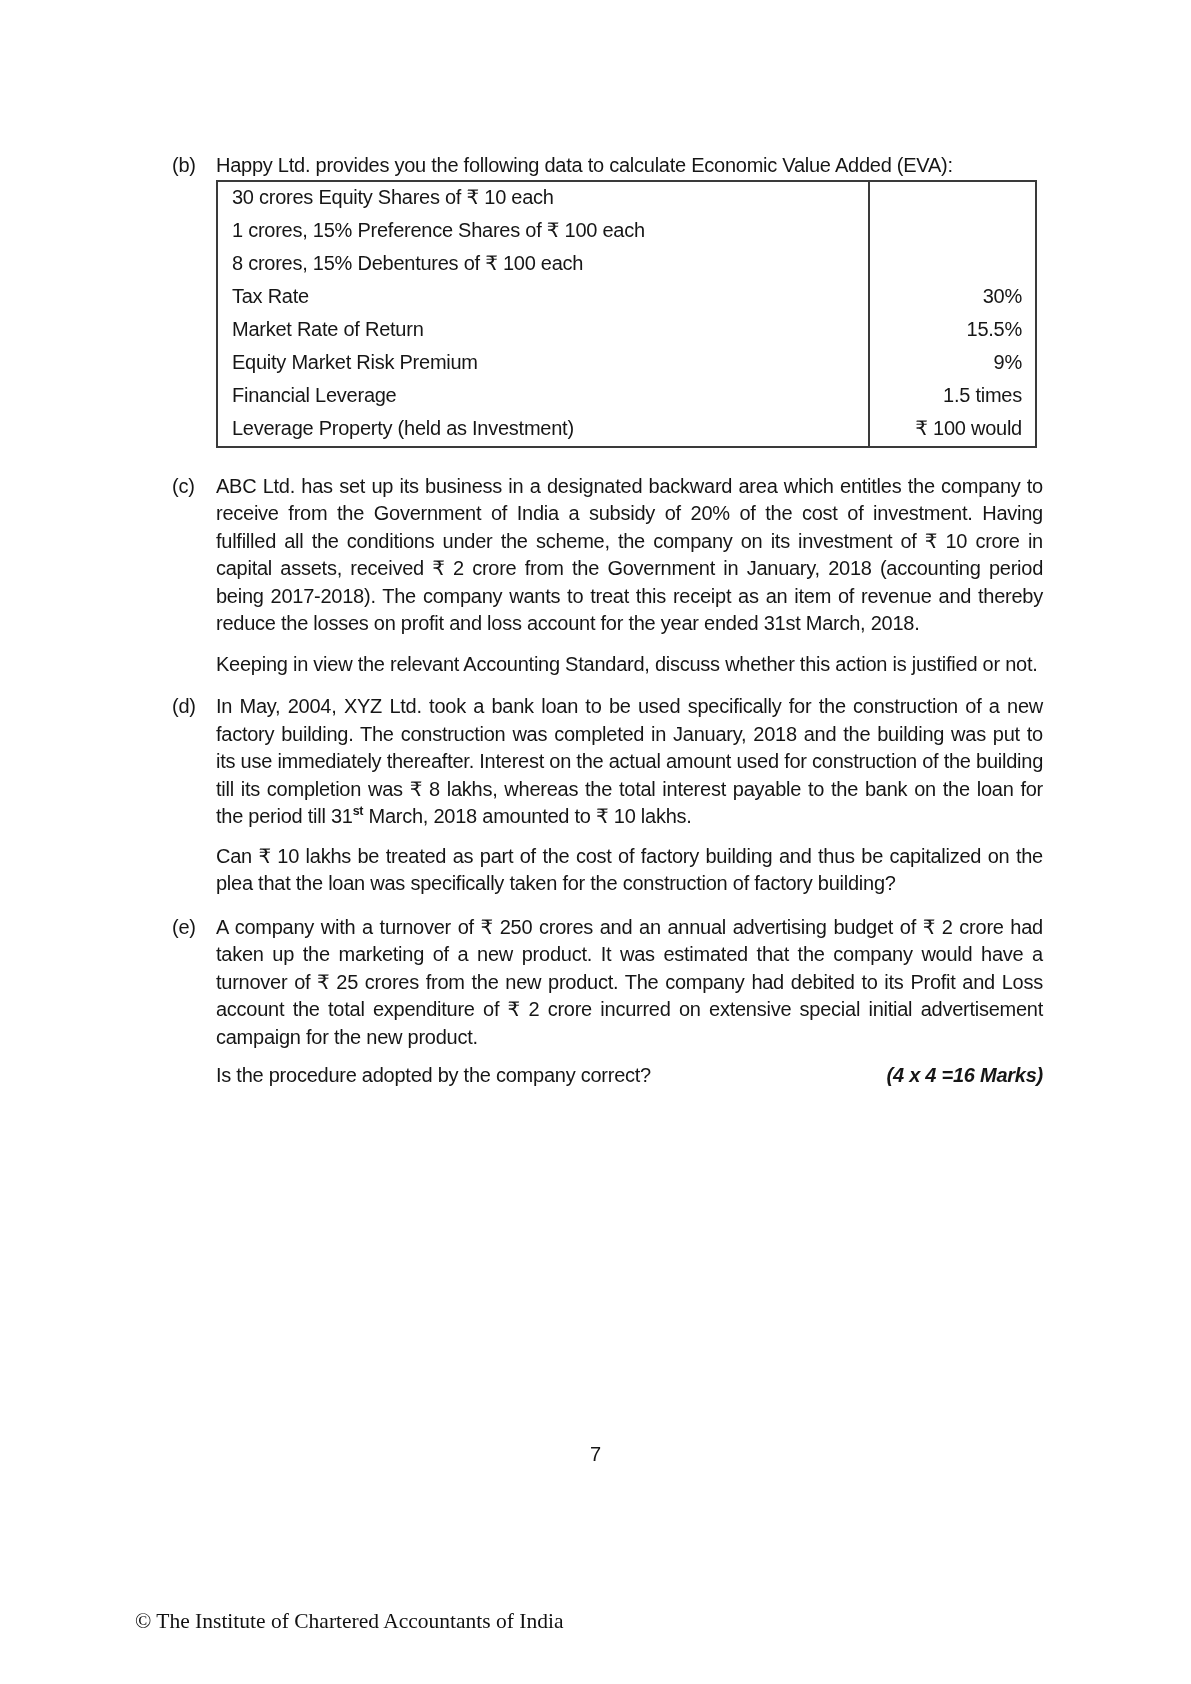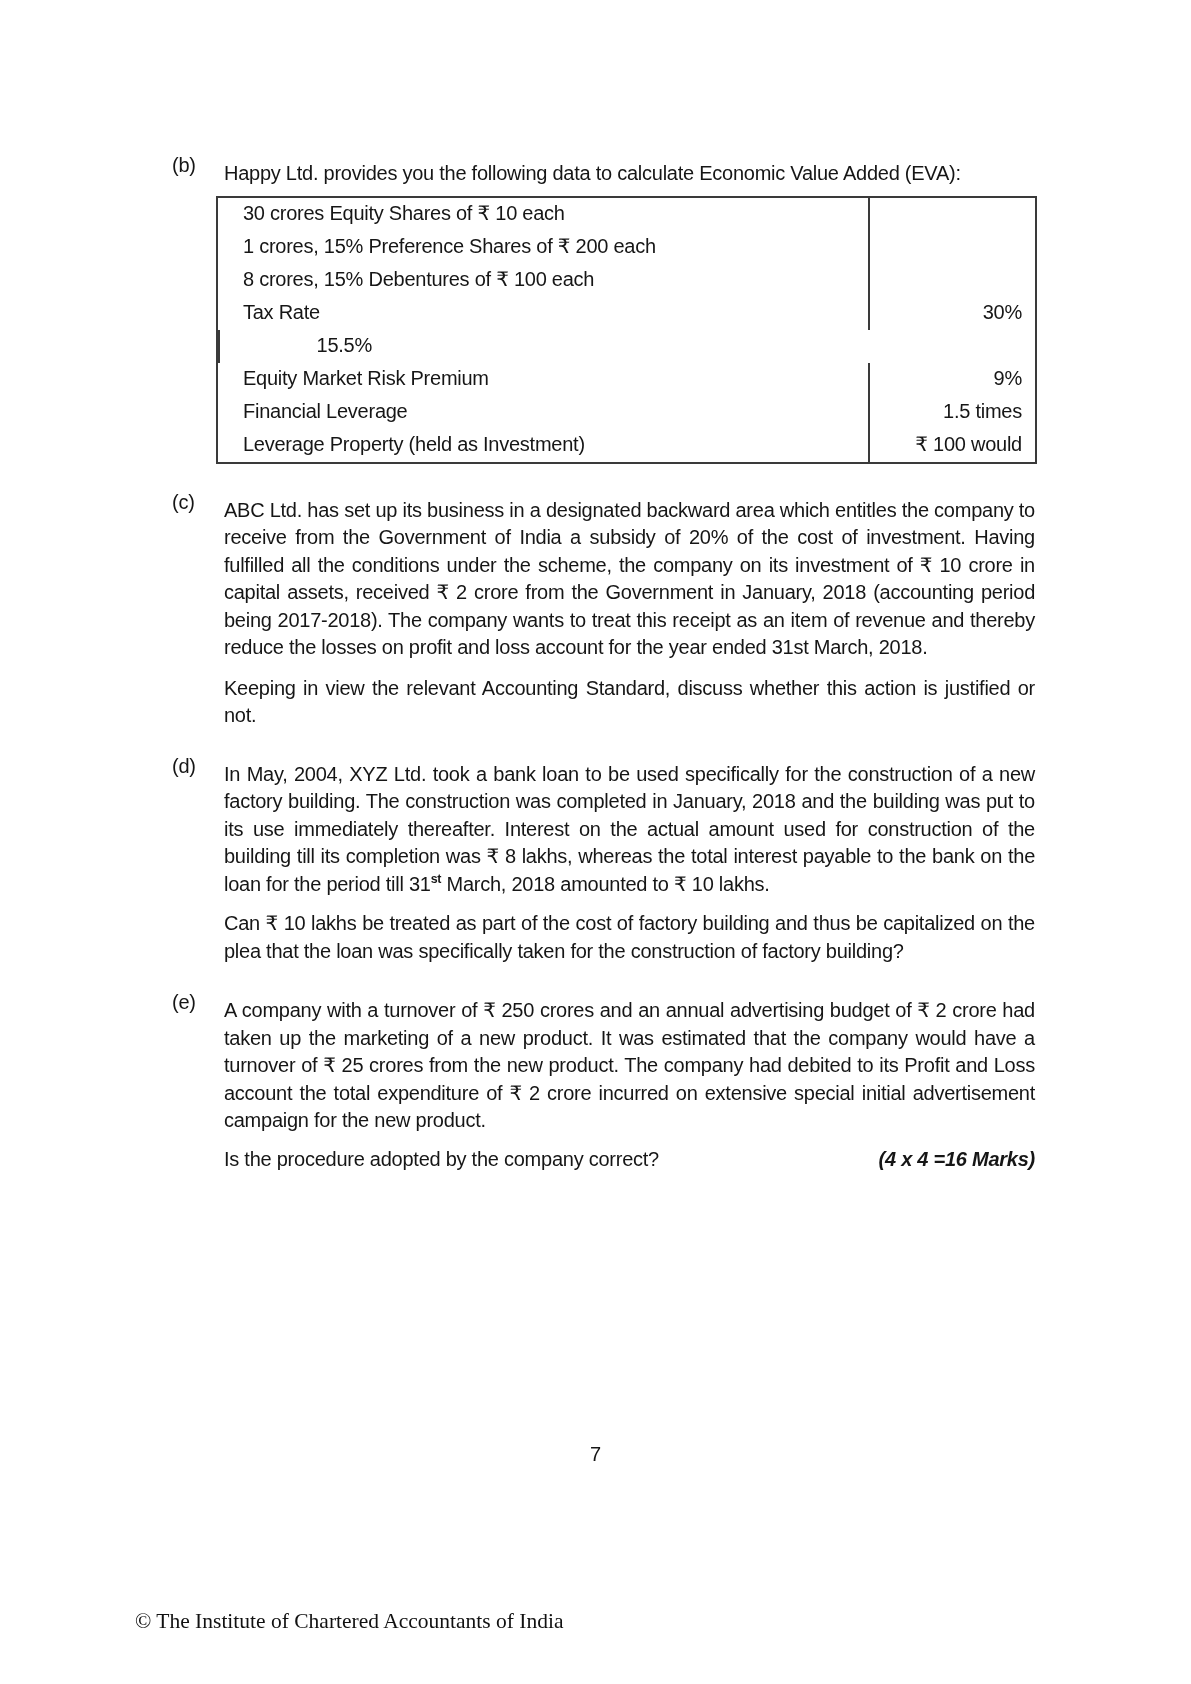--- a/index.html
+++ b/index.html
@@ -17,33 +17,33 @@
   }
   .content {
     position: absolute;
     left: 172px;
     top: 152px;
     width: 871px;
   }
   .qitem { display: flex; align-items: flex-start; }
   .qlabel { width: 44px; flex: 0 0 44px; }
   .qbody { flex: 1 1 auto; min-width: 0; text-align: justify; }
-  .qbody p { margin: 8px; }
+  .qbody p { margin: 0; }
 
   
   .eva-table {
     margin-top: 0px;
     margin-bottom: 25px;
     border: 2px solid #3a3a3a;
     width: 817px;
   }
   .eva-row { display: flex; height: 33px; align-items: center; }
   .eva-cell-label {
     flex: 1 1 auto;
-    padding-left: 25px;
+    padding-left: 14px;
     text-align: left;
     white-space: nowrap;
     overflow: hidden;
   }
   .eva-cell-value {
     flex: 0 0 152px;
     width: 152px;
     align-self: stretch;
     display: flex;
     align-items: center;
@@ -88,32 +88,33 @@
     <section class="qitem" id="item-b">
       <div class="qlabel">(b)</div>
       <div class="qbody">
         <p class="intro">Happy Ltd. provides you the following data to calculate Economic Value Added (EVA):</p>
         <div class="eva-table">
           <div class="eva-row">
             <div class="eva-cell-label">30 crores Equity Shares of ₹ 10 each</div>
             <div class="eva-cell-value"></div>
           </div>
           <div class="eva-row">
-            <div class="eva-cell-label">1 crores, 15% Preference Shares of ₹ 200 each</div>
+            <div class="eva-cell-label">1 crores, 15% Preference Shares of ₹ 100 each</div>
             <div class="eva-cell-value"></div>
           </div>
           <div class="eva-row">
             <div class="eva-cell-label">8 crores, 15% Debentures of ₹ 100 each</div>
             <div class="eva-cell-value"></div>
           </div>
           <div class="eva-row">
             <div class="eva-cell-label">Tax Rate</div>
             <div class="eva-cell-value">30%</div>
           </div>
           <div class="eva-row">
+            <div class="eva-cell-label">Market Rate of Return</div>
             <div class="eva-cell-value">15.5%</div>
           </div>
           <div class="eva-row">
             <div class="eva-cell-label">Equity Market Risk Premium</div>
             <div class="eva-cell-value">9%</div>
           </div>
           <div class="eva-row">
             <div class="eva-cell-label">Financial Leverage</div>
             <div class="eva-cell-value">1.5 times</div>
           </div>

